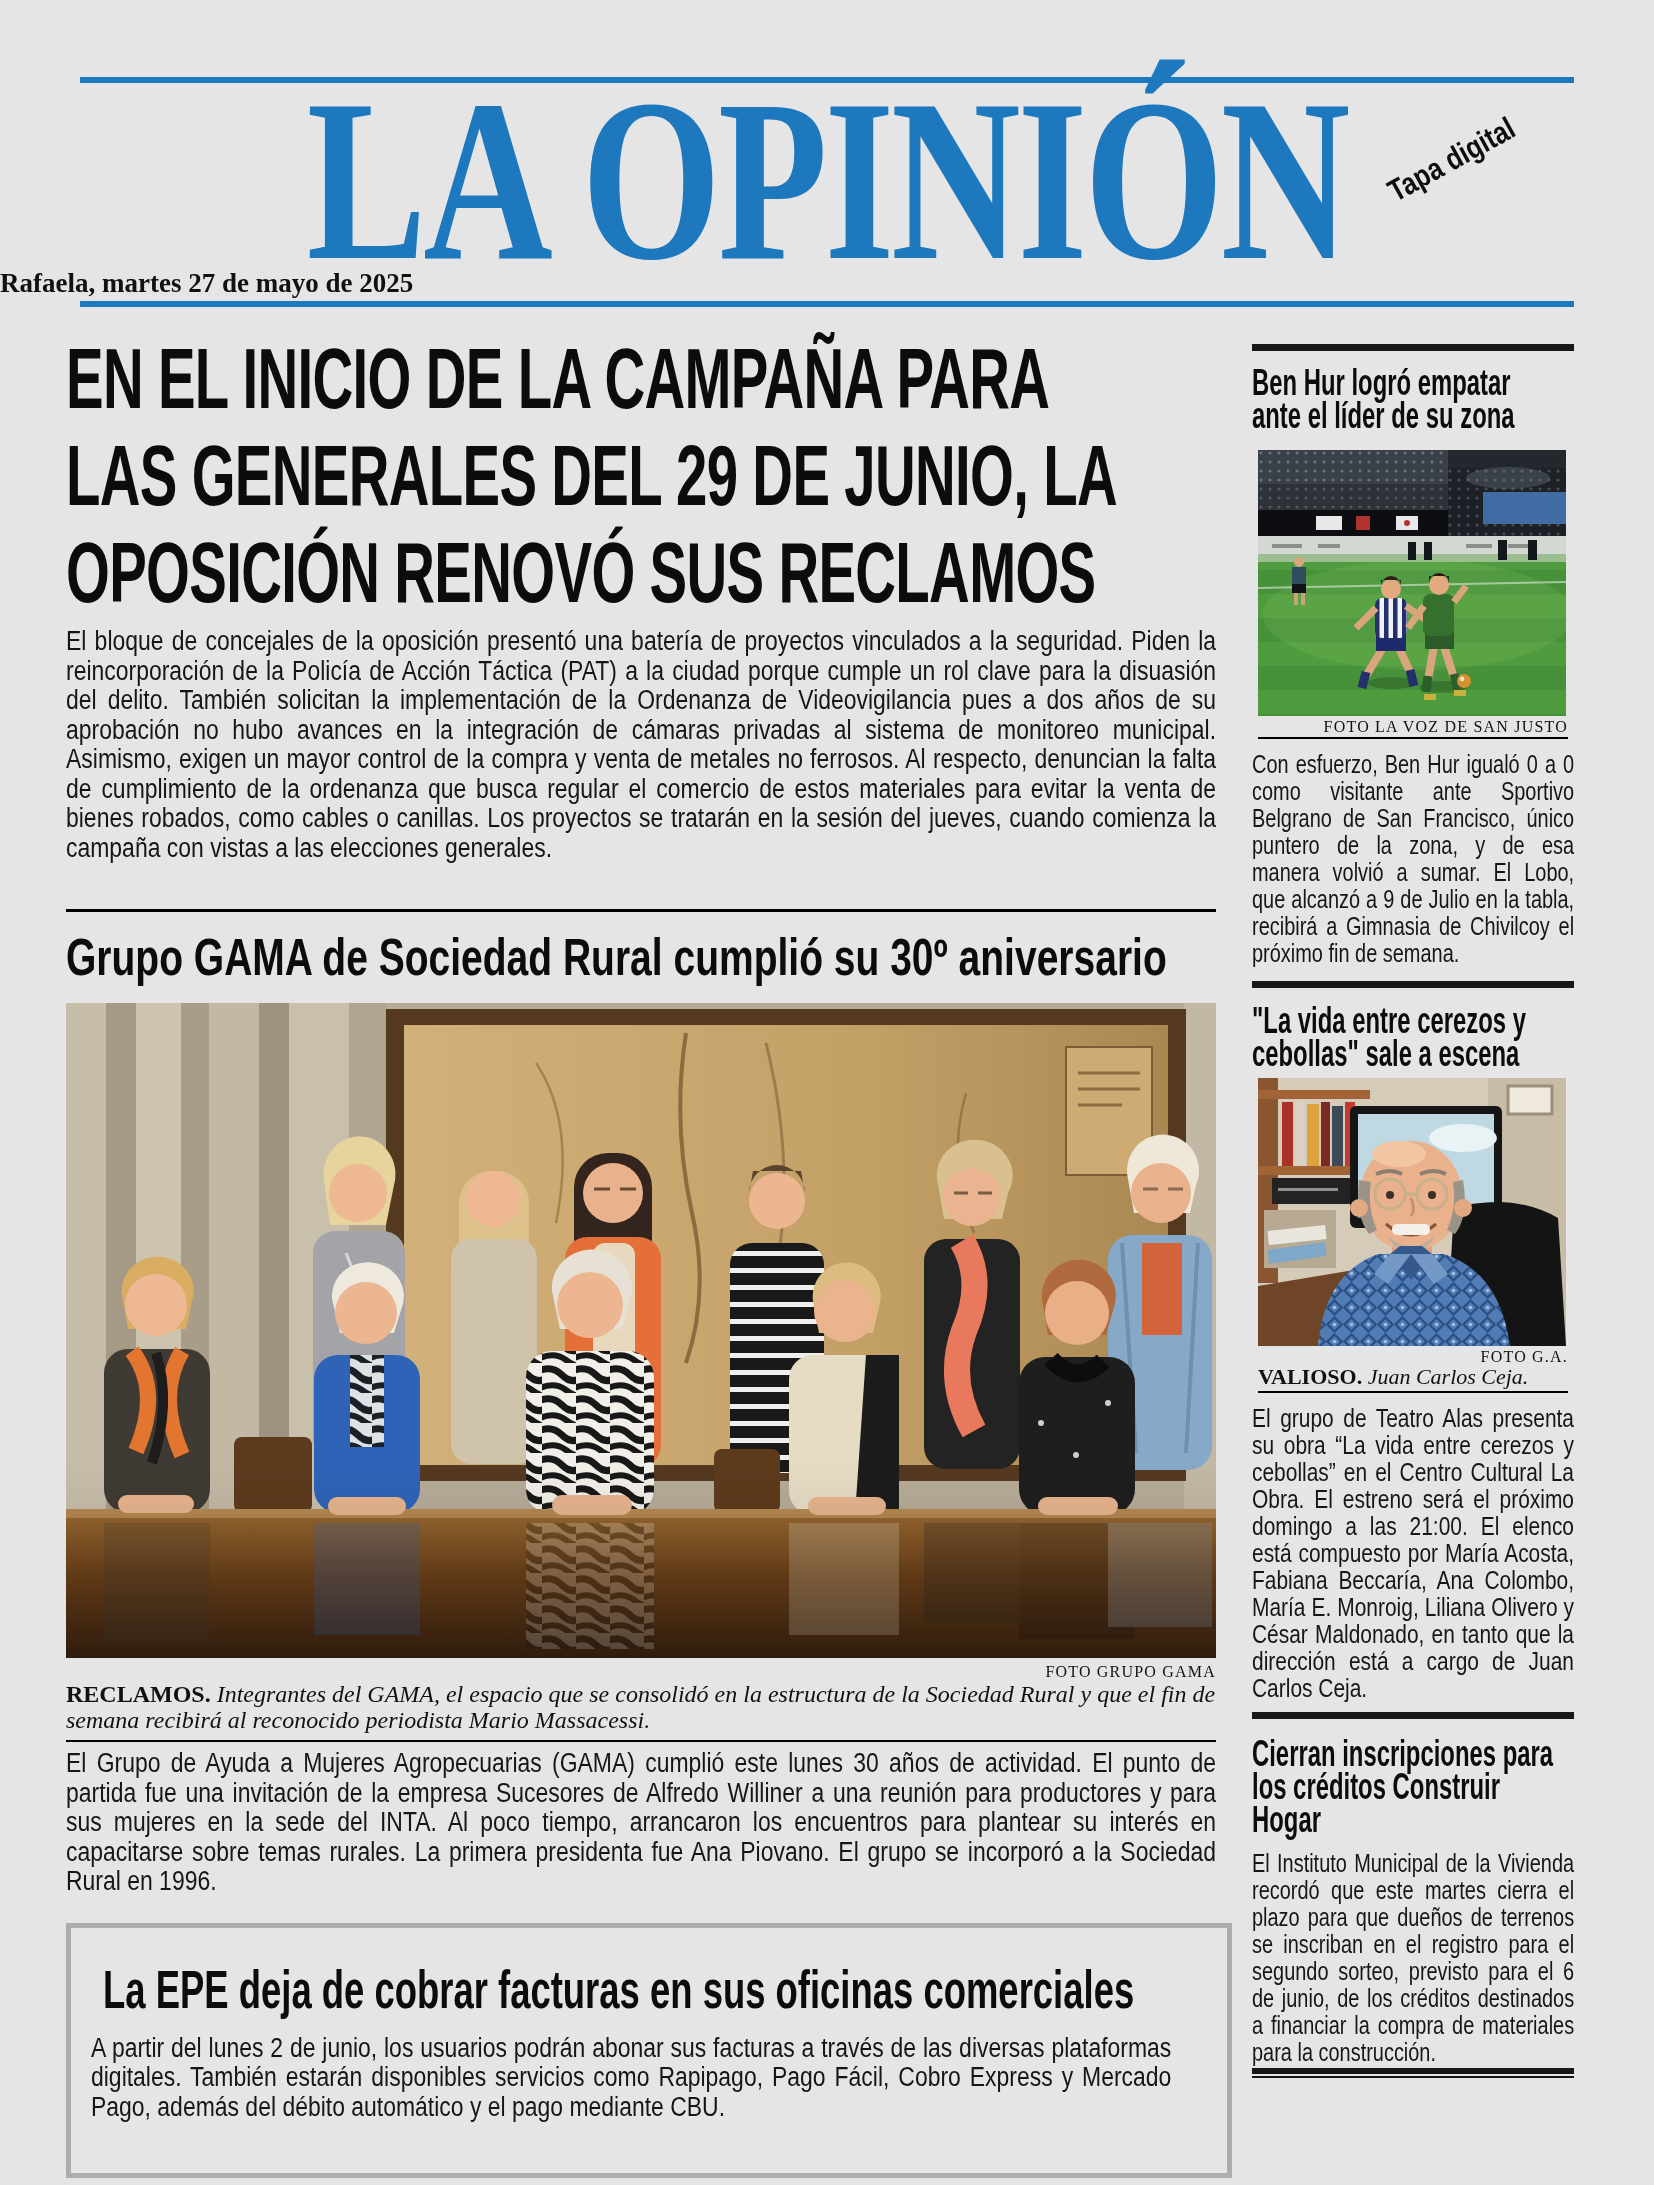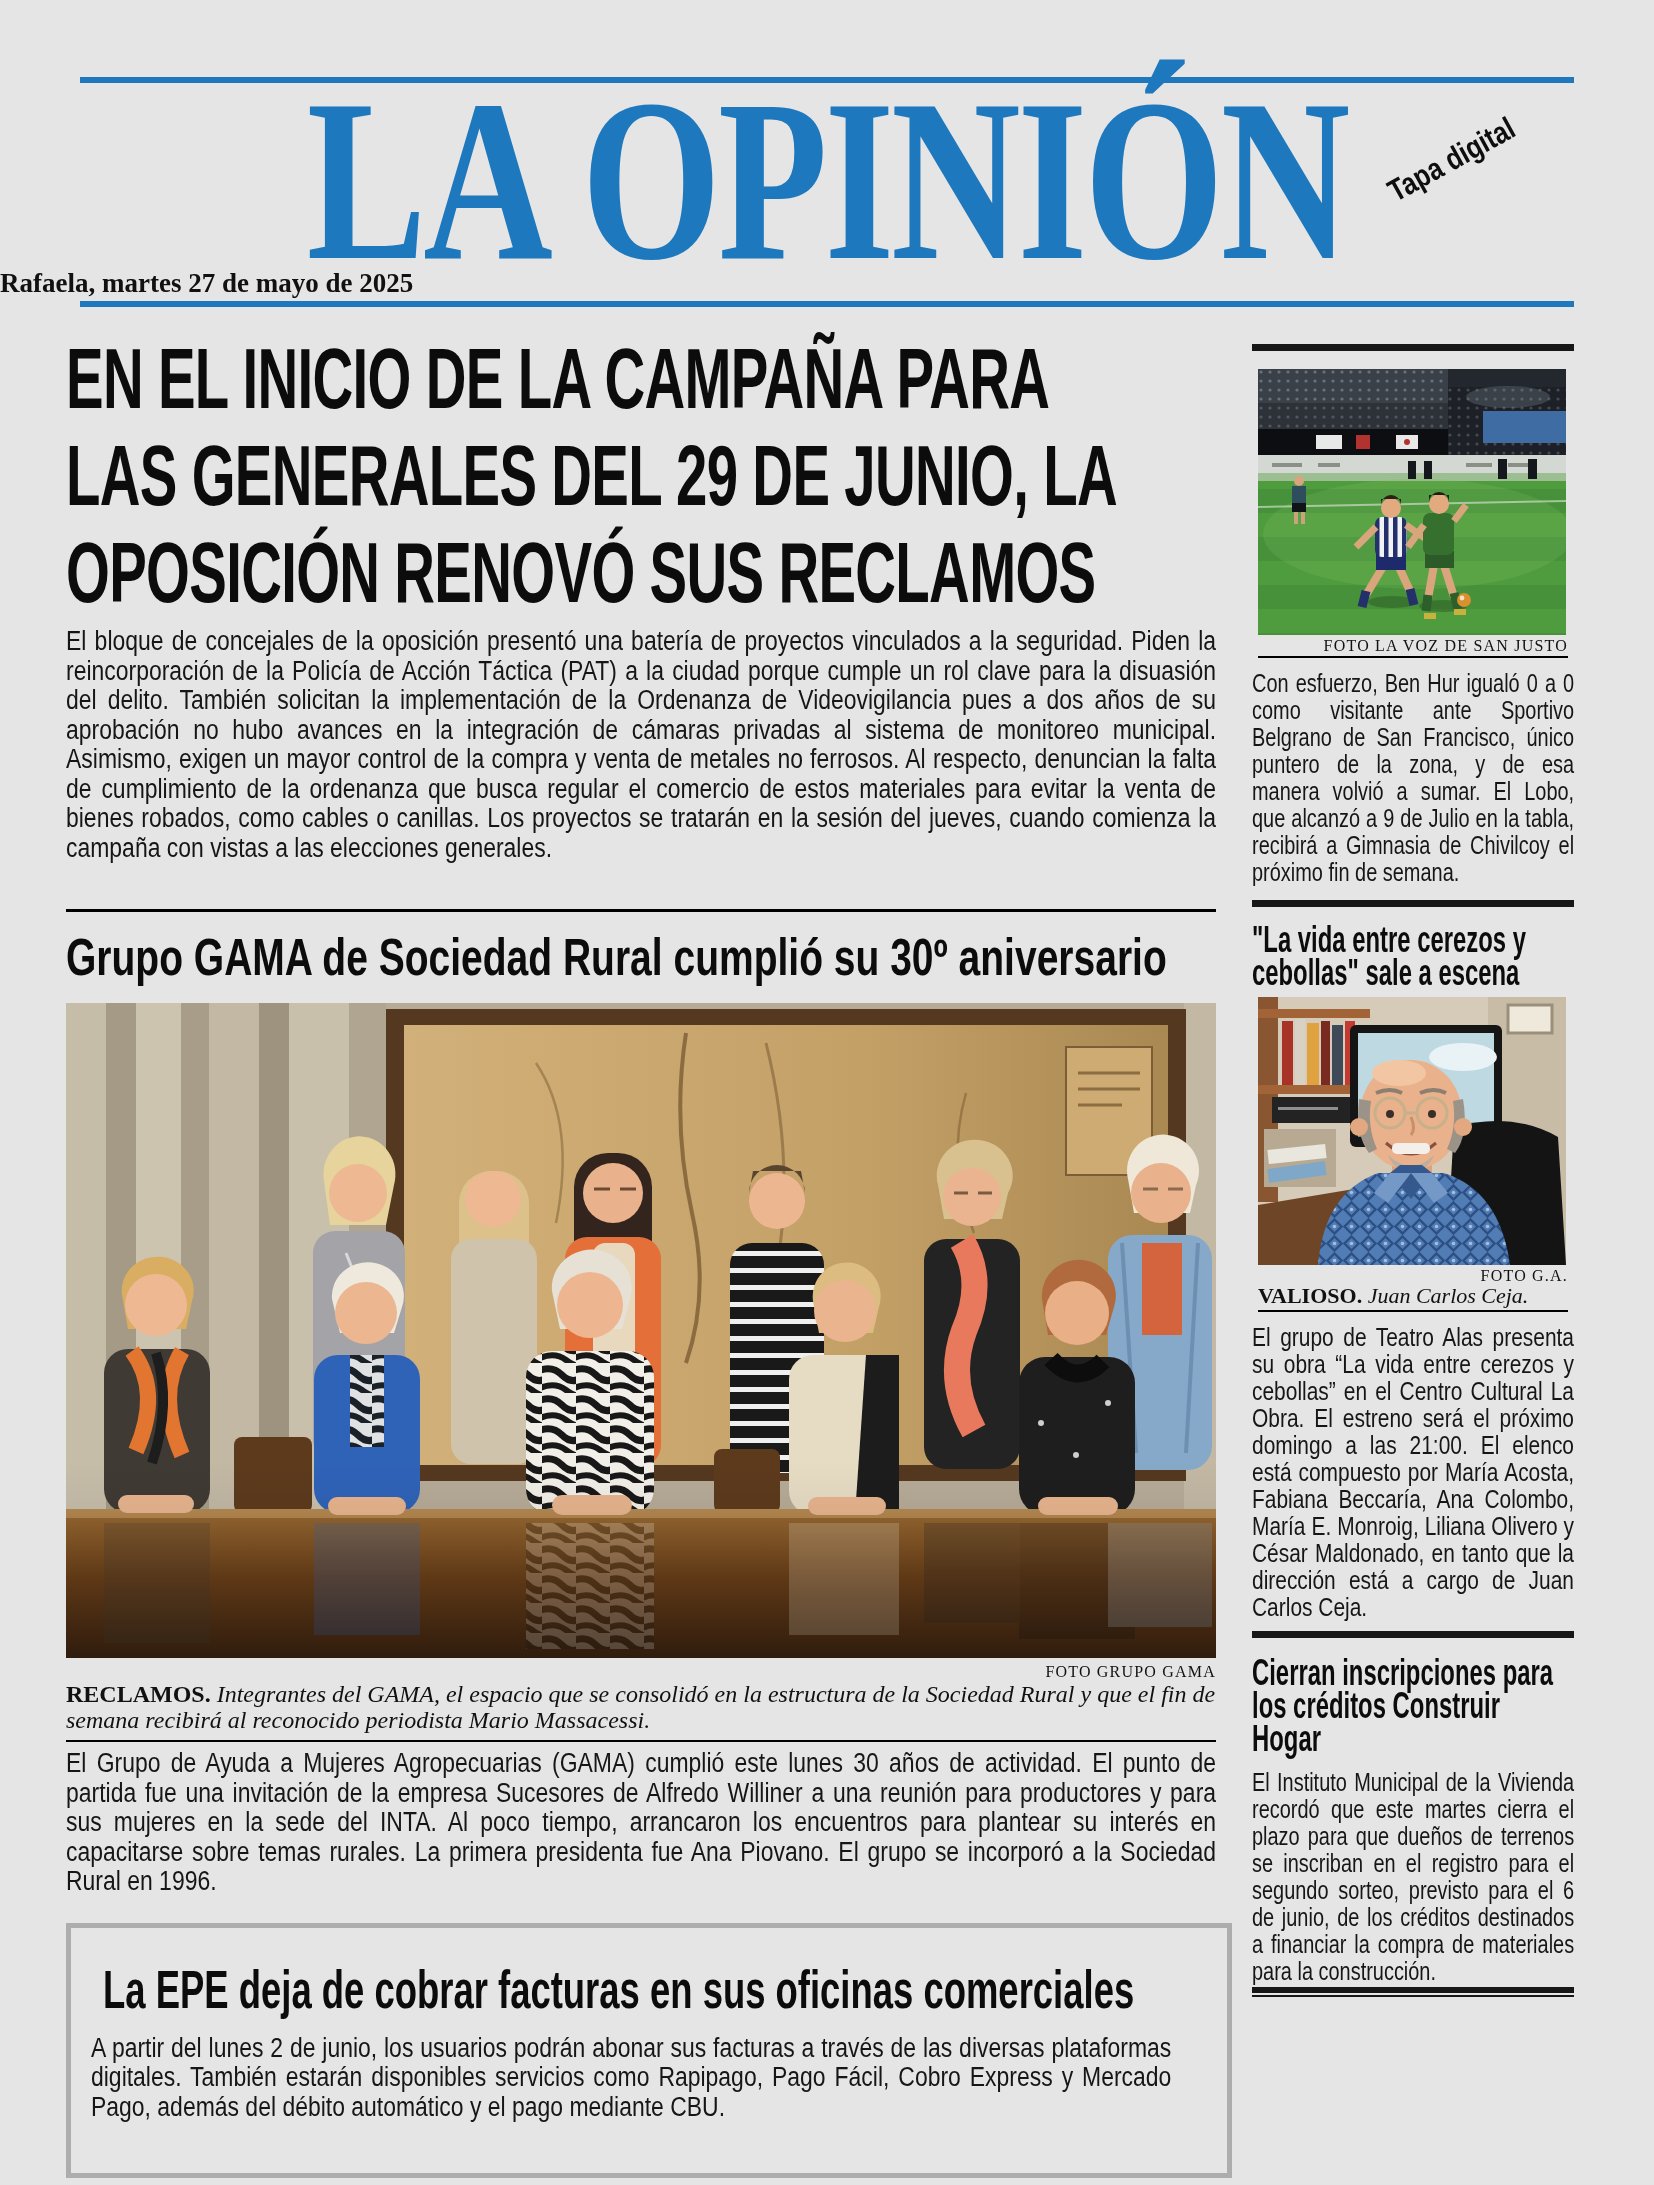--- a/index.html
+++ b/index.html
@@ -262,20 +262,24 @@
       <p class="epe-body">
         <span class="sq sqE" style="display:block;">A partir del lunes 2 de junio, los usuarios podrán abonar sus facturas a través de las diversas plataformas digitales. También estarán disponibles servicios como Rapipago, Pago Fácil, Cobro Express y Mercado Pago, además del débito automático y el pago mediante CBU.</span>
       </p>
     </div>
   </div>
 
   <div id="side-col">
 
     <div class="srule"></div>
 
+    <h2 class="sh sh-top">
+      <span class="sq sqF pre">Ben Hur logró empatar
+ante el líder de su zona</span>
+    </h2>
 
     <svg class="photo-side" style="margin-top:18px;" width="308" height="266" viewBox="0 0 308 266" role="img">
       <defs>
         <pattern id="pitchS" width="308" height="48" patternUnits="userSpaceOnUse">
           <rect width="308" height="24" fill="#4f9c3e"></rect>
             <rect y="24" width="308" height="24" fill="#46913a"></rect>
         </pattern>
         <pattern id="dots" width="9" height="9" patternUnits="userSpaceOnUse">
           <circle cx="3" cy="3" r="1.6" fill="#767d85"></circle>
         </pattern>

